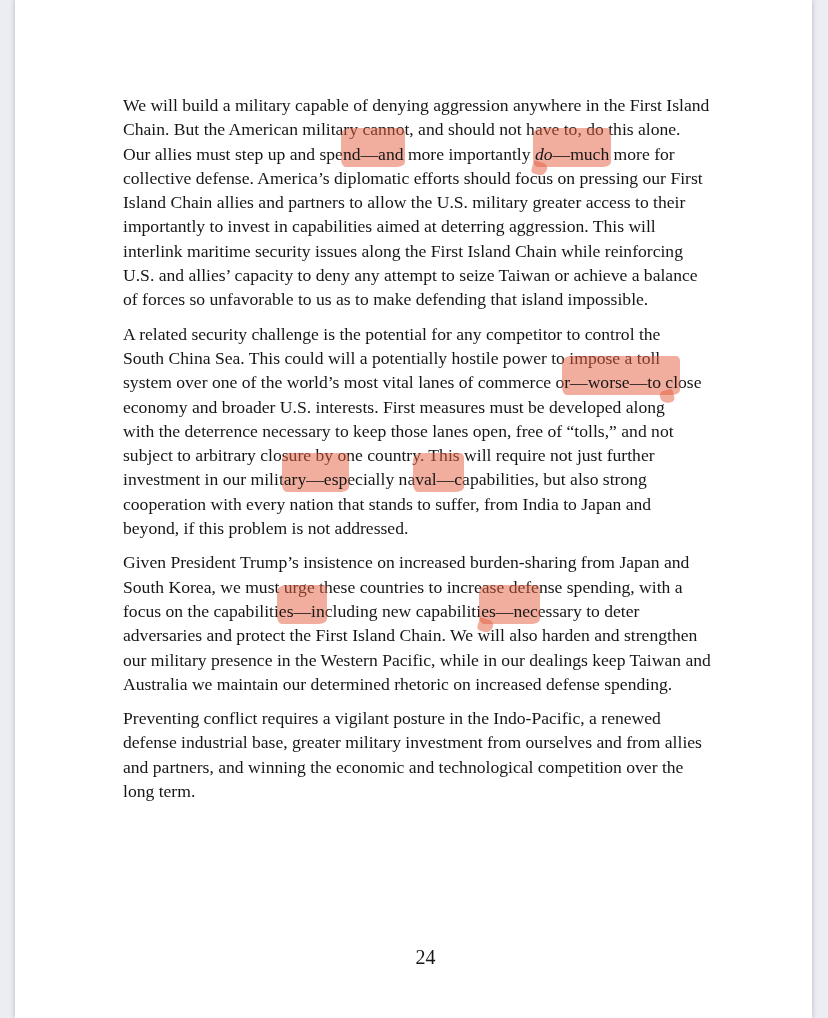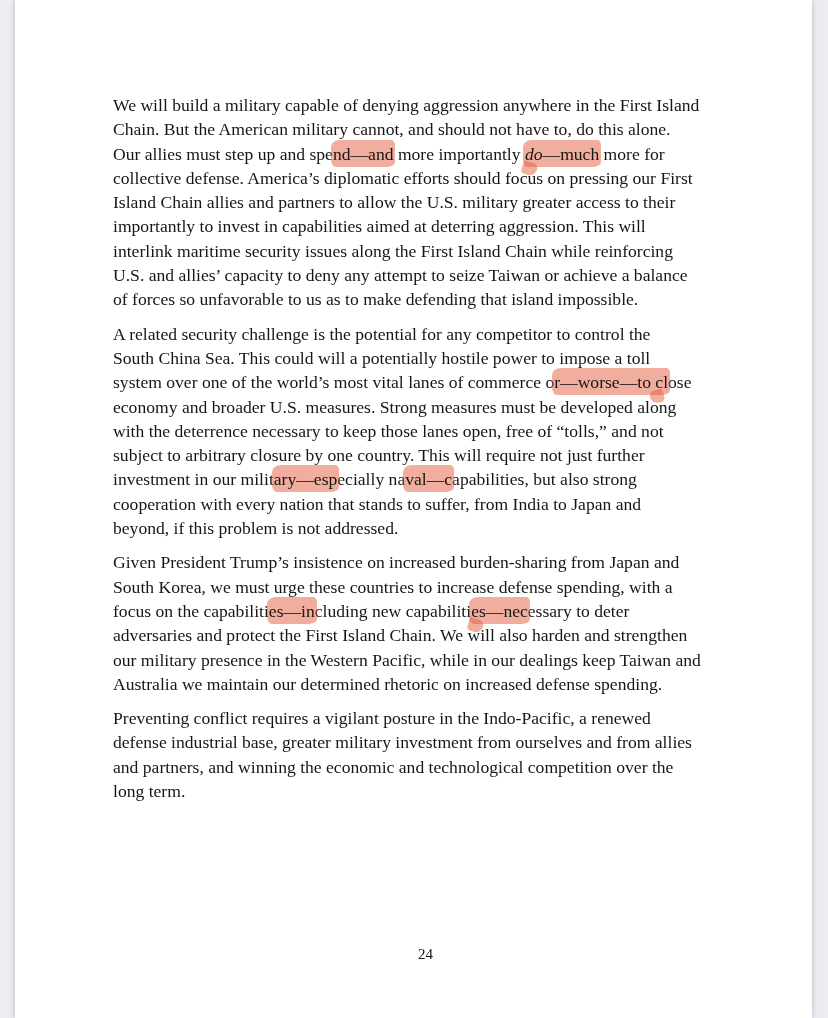--- a/index.html
+++ b/index.html
@@ -28,32 +28,32 @@
   }
   .content {
     position: absolute;
     left: 94px;
     top: 93px;
     width: 640px;
     color: var(--text-color, #161616);
     font-size: 17.6px;
   }
   .para {
-    margin: 0 0 10px 4px;
+    margin: 0 0 10px 14px;
   }
   .line {
     white-space: pre;
     line-height: 24.3px;
     height: 24.3px;
   }
   .hl {
     position: relative;
     background: var(--hl, rgba(228, 92, 60, 0.5));
     border-radius: 9px 4px 8px 5px / 7px 5px 5px 8px;
-    padding: 4px 2px 3px 2px;
+    padding: 16px 2px 3px 2px;
     margin: -4px -2px -3px -2px;
   }
   .hl.tail-l::after {
     content: "";
     position: absolute;
     left: -1px;
     bottom: -8px;
     width: 15px;
     height: 13px;
     background: var(--hl, rgba(228, 92, 60, 0.5));
@@ -73,21 +73,21 @@
   }
   .it {
     font-style: italic;
   }
   .footer {
     position: absolute;
     left: 0;
     right: 0;
     top: 946px;
     text-align: center;
-    font-size: 15px;
+    font-size: 20px;
     color: var(--text-color, #161616);
     margin-left: 24px;
   }
 </style>
 </head>
 <body>
 
 <div class="canvas">
   <div class="page">
     <div class="content">
@@ -99,21 +99,21 @@
           <div class="line"><span>Island Chain allies and partners to allow the U.S. military greater access to their</span></div>
           <div class="line"><span>importantly to invest in capabilities aimed at deterring aggression. This will</span></div>
           <div class="line"><span>interlink maritime security issues along the First Island Chain while reinforcing</span></div>
           <div class="line"><span>U.S. and allies’ capacity to deny any attempt to seize Taiwan or achieve a balance</span></div>
           <div class="line"><span>of forces so unfavorable to us as to make defending that island impossible.</span></div>
         </div>
         <div class="para">
           <div class="line"><span>A related security challenge is the potential for any competitor to control the</span></div>
           <div class="line"><span>South China Sea. This could will a potentially hostile power to impose a toll</span></div>
           <div class="line"><span>system over one of the world’s most vital lanes of commerce o</span><span class="hl tail-r">r—worse—to cl</span><span>ose</span></div>
-          <div class="line"><span>economy and broader U.S. measures. Strong measures must be developed along</span></div>
+          <div class="line"><span>economy and broader U.S. interests. First measures must be developed along</span></div>
           <div class="line"><span>with the deterrence necessary to keep those lanes open, free of “tolls,” and not</span></div>
           <div class="line"><span>subject to arbitrary closure by one country. This will require not just further</span></div>
           <div class="line"><span>investment in our milit</span><span class="hl">ary—esp</span><span>ecially na</span><span class="hl">val—c</span><span>apabilities, but also strong</span></div>
           <div class="line"><span>cooperation with every nation that stands to suffer, from India to Japan and</span></div>
           <div class="line"><span>beyond, if this problem is not addressed.</span></div>
         </div>
         <div class="para">
           <div class="line"><span>Given President Trump’s insistence on increased burden-sharing from Japan and</span></div>
           <div class="line"><span>South Korea, we must urge these countries to increase defense spending, with a</span></div>
           <div class="line"><span>focus on the capabiliti</span><span class="hl">es—in</span><span>cluding new capabiliti</span><span class="hl tail-l">es—nec</span><span>essary to deter</span></div>

